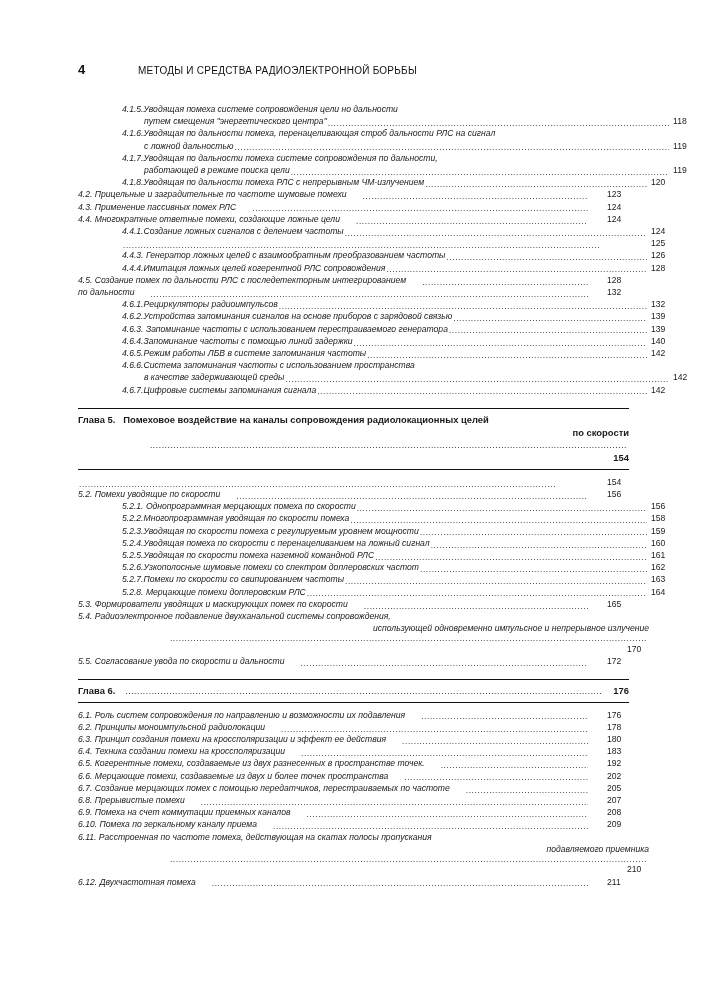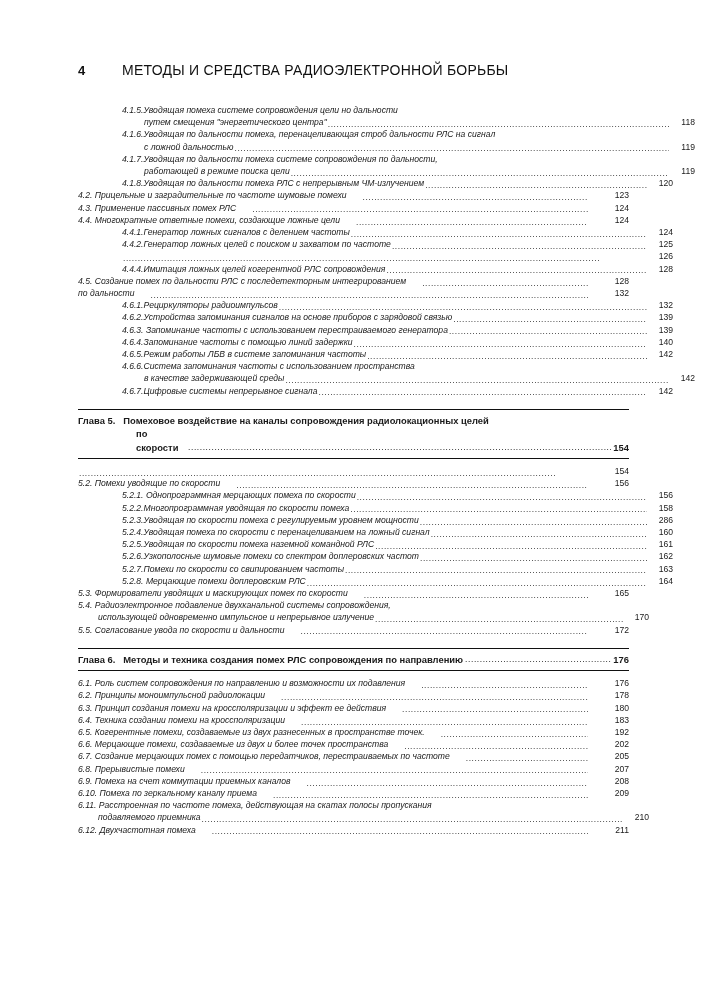--- a/index.html
+++ b/index.html
@@ -29,24 +29,25 @@
     margin-bottom: 26px;
   }
   .page-number {
     font-size: 13px;
     font-weight: bold;
     width: 44px;
     flex: 0 0 44px;
     color: #111;
   }
   .header-title {
-    font-size: 14px;
+    font-size: 10px;
     letter-spacing: 0.25px;
     color: #111;
     font-weight: normal;
+    margin-left: 16px;
   }
   .toc {
     font-size: 8.6px;
     line-height: 1.42;
   }
   .entry {
     display: flex;
     align-items: flex-end;
     width: 100%;
   }
@@ -59,29 +60,29 @@
     overflow: hidden;
     white-space: nowrap;
     letter-spacing: 0.6px;
     color: #333;
     margin: 0 2px 0 1px;
     font-size: 8.4px;
     line-height: 1;
   }
   .entry .pg {
     white-space: nowrap;
-    text-align: right;
+    text-align: left;
     min-width: 22px;
     padding-left: 2px;
   }
   .row {
     display: block;
   }
   .ind-0 { padding-left: 0px; gap: 15px; }
-  .ind-1 { padding-left: 20px; }
+  .ind-1 { padding-left: 20px; flex-direction: column; }
   .ind-2 { padding-left: 44px; }
   .ind-3 { padding-left: 66px; }
 
   .chapter-block {
     border-top: 1.2px solid #111;
     border-bottom: 1.2px solid #111;
     padding: 4px 0 4px 0;
     margin: 12px 0 6px 0;
   }
   .chapter-line {
@@ -109,20 +110,21 @@
   }
   .chapter-line .pg {
     white-space: nowrap;
   }
   .chapter-sub {
     display: flex;
     align-items: flex-end;
     font-weight: bold;
     font-size: 9.4px;
     padding-left: 58px;
+    flex-direction: column;
   }
   .chapter-sub .dots {
     flex: 1 1 auto;
     overflow: hidden;
     white-space: nowrap;
     letter-spacing: 0.6px;
     margin: 0 2px;
     font-weight: normal;
     font-size: 8.4px;
   }
@@ -193,34 +195,34 @@
         </div>
         <div class="row">
           <div class="entry ind-0">
             <span class="txt">4.4. Многократные ответные помехи, создающие ложные цели</span>
             <span class="dots">...................................................................................................................................................................</span>
             <span class="pg">124</span>
           </div>
         </div>
         <div class="row">
           <div class="entry ind-2">
-            <span class="txt">4.4.1.Генератор ложных сигналов с делением частоты</span>
+            <span class="txt">4.4.1.Создание ложных сигналов с делением частоты</span>
             <span class="dots">...................................................................................................................................................................</span>
             <span class="pg">124</span>
           </div>
         </div>
         <div class="row">
           <div class="entry ind-2">
-            <span class="txt">4.4.2.Генератор ложных целей с поиском и захватом по частоте</span>
             <span class="dots">...................................................................................................................................................................</span>
             <span class="pg">125</span>
           </div>
         </div>
         <div class="row">
           <div class="entry ind-2">
+            <span class="txt">4.4.3. Генератор ложных целей с взаимообратным преобразованием частоты</span>
             <span class="dots">...................................................................................................................................................................</span>
             <span class="pg">126</span>
           </div>
         </div>
         <div class="row">
           <div class="entry ind-2">
             <span class="txt">4.4.4.Имитация ложных целей когерентной РЛС сопровождения</span>
             <span class="dots">...................................................................................................................................................................</span>
             <span class="pg">128</span>
           </div>
@@ -279,21 +281,21 @@
             <span class="txt">4.6.6.Система запоминания частоты с использованием пространства</span>
           </div>
           <div class="entry ind-3">
             <span class="txt">в качестве задерживающей среды</span>
             <span class="dots">...................................................................................................................................................................</span>
             <span class="pg">142</span>
           </div>
         </div>
         <div class="row">
           <div class="entry ind-2">
-            <span class="txt">4.6.7.Цифровые системы непрерывное сигнала</span>
+            <span class="txt">4.6.7.Цифровые системы запоминания сигнала</span>
             <span class="dots">...................................................................................................................................................................</span>
             <span class="pg">142</span>
           </div>
         </div>
       </div>
 
     <div class="chapter-block">
       <div class="chapter-line">
         <span class="chname">Глава 5.</span>
         <span class="chtitle">Помеховое воздействие на каналы сопровождения радиолокационных целей</span>
@@ -330,21 +332,21 @@
           <div class="entry ind-2">
             <span class="txt">5.2.2.Многопрограммная уводящая по скорости помеха</span>
             <span class="dots">...................................................................................................................................................................</span>
             <span class="pg">158</span>
           </div>
         </div>
         <div class="row">
           <div class="entry ind-2">
             <span class="txt">5.2.3.Уводящая по скорости помеха с регулируемым уровнем мощности</span>
             <span class="dots">...................................................................................................................................................................</span>
-            <span class="pg">286</span>
+            <span class="pg">159</span>
           </div>
         </div>
         <div class="row">
           <div class="entry ind-2">
             <span class="txt">5.2.4.Уводящая помеха по скорости с перенацеливанием на ложный сигнал</span>
             <span class="dots">...................................................................................................................................................................</span>
             <span class="pg">160</span>
           </div>
         </div>
         <div class="row">
@@ -397,21 +399,20 @@
             <span class="txt">5.5. Согласование увода по скорости и дальности</span>
             <span class="dots">...................................................................................................................................................................</span>
             <span class="pg">172</span>
           </div>
         </div>
       </div>
 
     <div class="chapter-block">
       <div class="chapter-line">
         <span class="chname">Глава 6.</span>
-        <span class="chtitle">Методы и техника создания помех РЛС сопровождения по направлению</span>
         <span class="dots">...................................................................................................................................................................</span>
         <span class="pg">176</span>
       </div>
     </div>
 
     <div id="list3">
         <div class="row">
           <div class="entry ind-0">
             <span class="txt">6.1. Роль систем сопровождения по направлению и возможности их подавления</span>
             <span class="dots">...................................................................................................................................................................</span>

